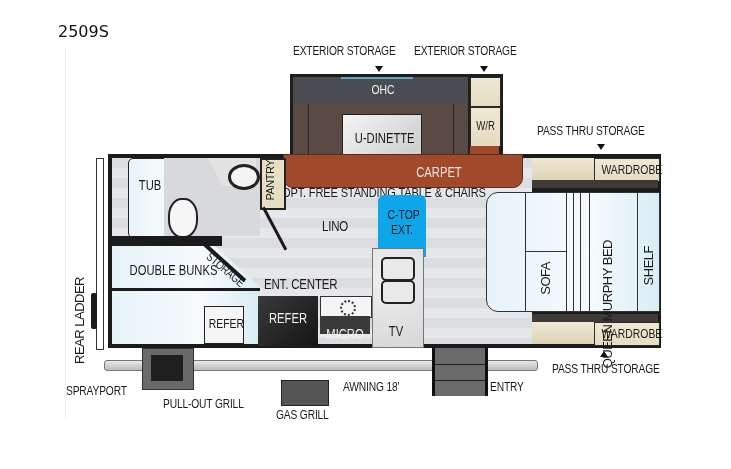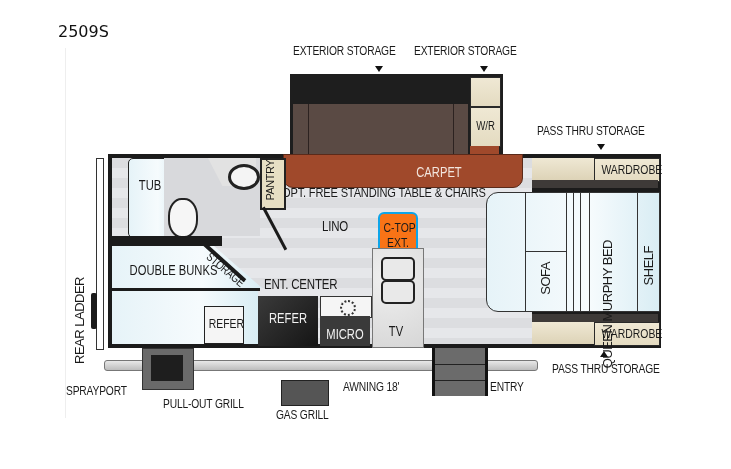--- a/index.html
+++ b/index.html
@@ -23,26 +23,33 @@
 
 <div class="abs" style="left:65px;top:48px;width:1px;height:370px;background:#eeeeee;"></div>
 
 <div class="lbl" style="left:293px;top:44px;">EXTERIOR STORAGE</div>
 <div class="lbl" style="left:414px;top:44px;">EXTERIOR STORAGE</div>
 <div class="arrow-down" style="left:375px;top:66px;"></div>
 <div class="arrow-down" style="left:480px;top:66px;"></div>
 
 <div class="abs" style="left:290px;top:74px;width:213px;height:90px;background:#1e1e1e;">
 
+  <div class="abs" style="left:3px;top:3px;width:175px;height:27px;background:#4a4c52;">
+    <div class="abs" style="left:48px;top:0;width:72px;height:2px;background:#5fa9c0;"></div>
+    <div class="lbl-in" style="left:60px;top:5px;width:60px;color:#f2f2f2;">OHC</div>
+  </div>
 
   <div class="abs" style="left:3px;top:30px;width:175px;height:55px;background:#5a4a44;">
     <div class="abs" style="left:15px;top:0;width:1px;height:55px;background:#2c2220;"></div>
     <div class="abs" style="left:160px;top:0;width:1px;height:55px;background:#2c2220;"></div>
   </div>
 
+  <div class="abs" style="left:52px;top:40px;width:78px;height:50px;background:linear-gradient(135deg,#f4f4f4,#c9c9c9);border:1px solid #222;border-bottom:none;">
+    <div class="lbl-in" style="left:5px;top:15px;width:68px;font-size:14px;">U-DINETTE</div>
+  </div>
 
   <div class="abs cab" style="left:180px;top:3px;width:29px;height:28px;"></div>
   <div class="abs cab" style="left:180px;top:33px;width:29px;height:38px;">
     <div class="lbl-in" style="left:1px;top:11px;width:27px;font-size:12px;">W/R</div>
   </div>
   <div class="abs" style="left:180px;top:72px;width:29px;height:16px;background:#a0492b;"></div>
 </div>
 
 <div class="abs" style="left:108px;top:154px;width:553px;height:194px;background:#1b1b1b;"></div>
 <div class="abs floor" style="left:112px;top:158px;width:420px;height:186px;"></div>
@@ -76,26 +83,26 @@
   <div class="lbl-in" style="left:0;top:9px;width:38px;font-size:13px;">REFER</div>
 </div>
 
 <div class="lbl" style="left:264px;top:276px;font-size:14px;">ENT. CENTER</div>
 <div class="abs" style="left:258px;top:296px;width:60px;height:50px;background:linear-gradient(135deg,#3a3a3a,#151515);">
   <div class="lbl-in" style="left:4px;top:14px;width:52px;color:#f2f2f2;font-size:14px;">REFER</div>
 </div>
 <div class="abs" style="left:320px;top:296px;width:50px;height:20px;background:#f5f5f5;border:1px solid #333;">
   <div class="abs" style="left:19px;top:3px;width:12px;height:12px;border:2px dotted #333;border-radius:50%;"></div>
 </div>
-<div class="abs" style="left:320px;top:316px;width:50px;height:30px;background:#3a3a3a;">
+<div class="abs" style="left:320px;top:316px;width:50px;height:18px;background:#3a3a3a;">
   <div class="lbl-in" style="left:0;top:10px;width:50px;color:#f2f2f2;font-size:14px;">MICRO</div>
 </div>
 
 <div class="lbl" style="left:258px;top:218px;font-size:14px;left:322px;">LINO</div>
-<div class="abs" style="left:378px;top:212px;width:36px;height:50px;background:#f97316;border:2px solid #0ea5e9;border-radius:6px 6px 0 0;">
+<div class="abs" style="left:378px;top:195px;width:36px;height:50px;background:#0ea5e9;border:6px solid #0ea5e9;border-radius:6px 6px 0 0;">
   <div class="lbl-in" style="left:0;top:6px;width:36px;font-size:13px;">C-TOP</div>
   <div class="lbl-in" style="left:0;top:21px;width:36px;font-size:13px;">EXT.</div>
 </div>
 <div class="abs" style="left:372px;top:248px;width:50px;height:98px;background:radial-gradient(circle at 30% 30%,#f0f0f0,#d6d6d6);border:1px solid #777;">
   <div class="abs" style="left:8px;top:8px;width:30px;height:20px;border:2px solid #222;border-radius:5px;background:#e9e9e9;"></div>
   <div class="abs" style="left:8px;top:31px;width:30px;height:20px;border:2px solid #222;border-radius:5px;background:#e9e9e9;"></div>
   <div class="lbl-in" style="left:8px;top:74px;width:30px;font-size:14px;">TV</div>
 </div>
 
 <div class="abs" style="left:532px;top:158px;width:62px;height:22px;background:linear-gradient(180deg,#efe8d4,#ddd3b7);"></div>

